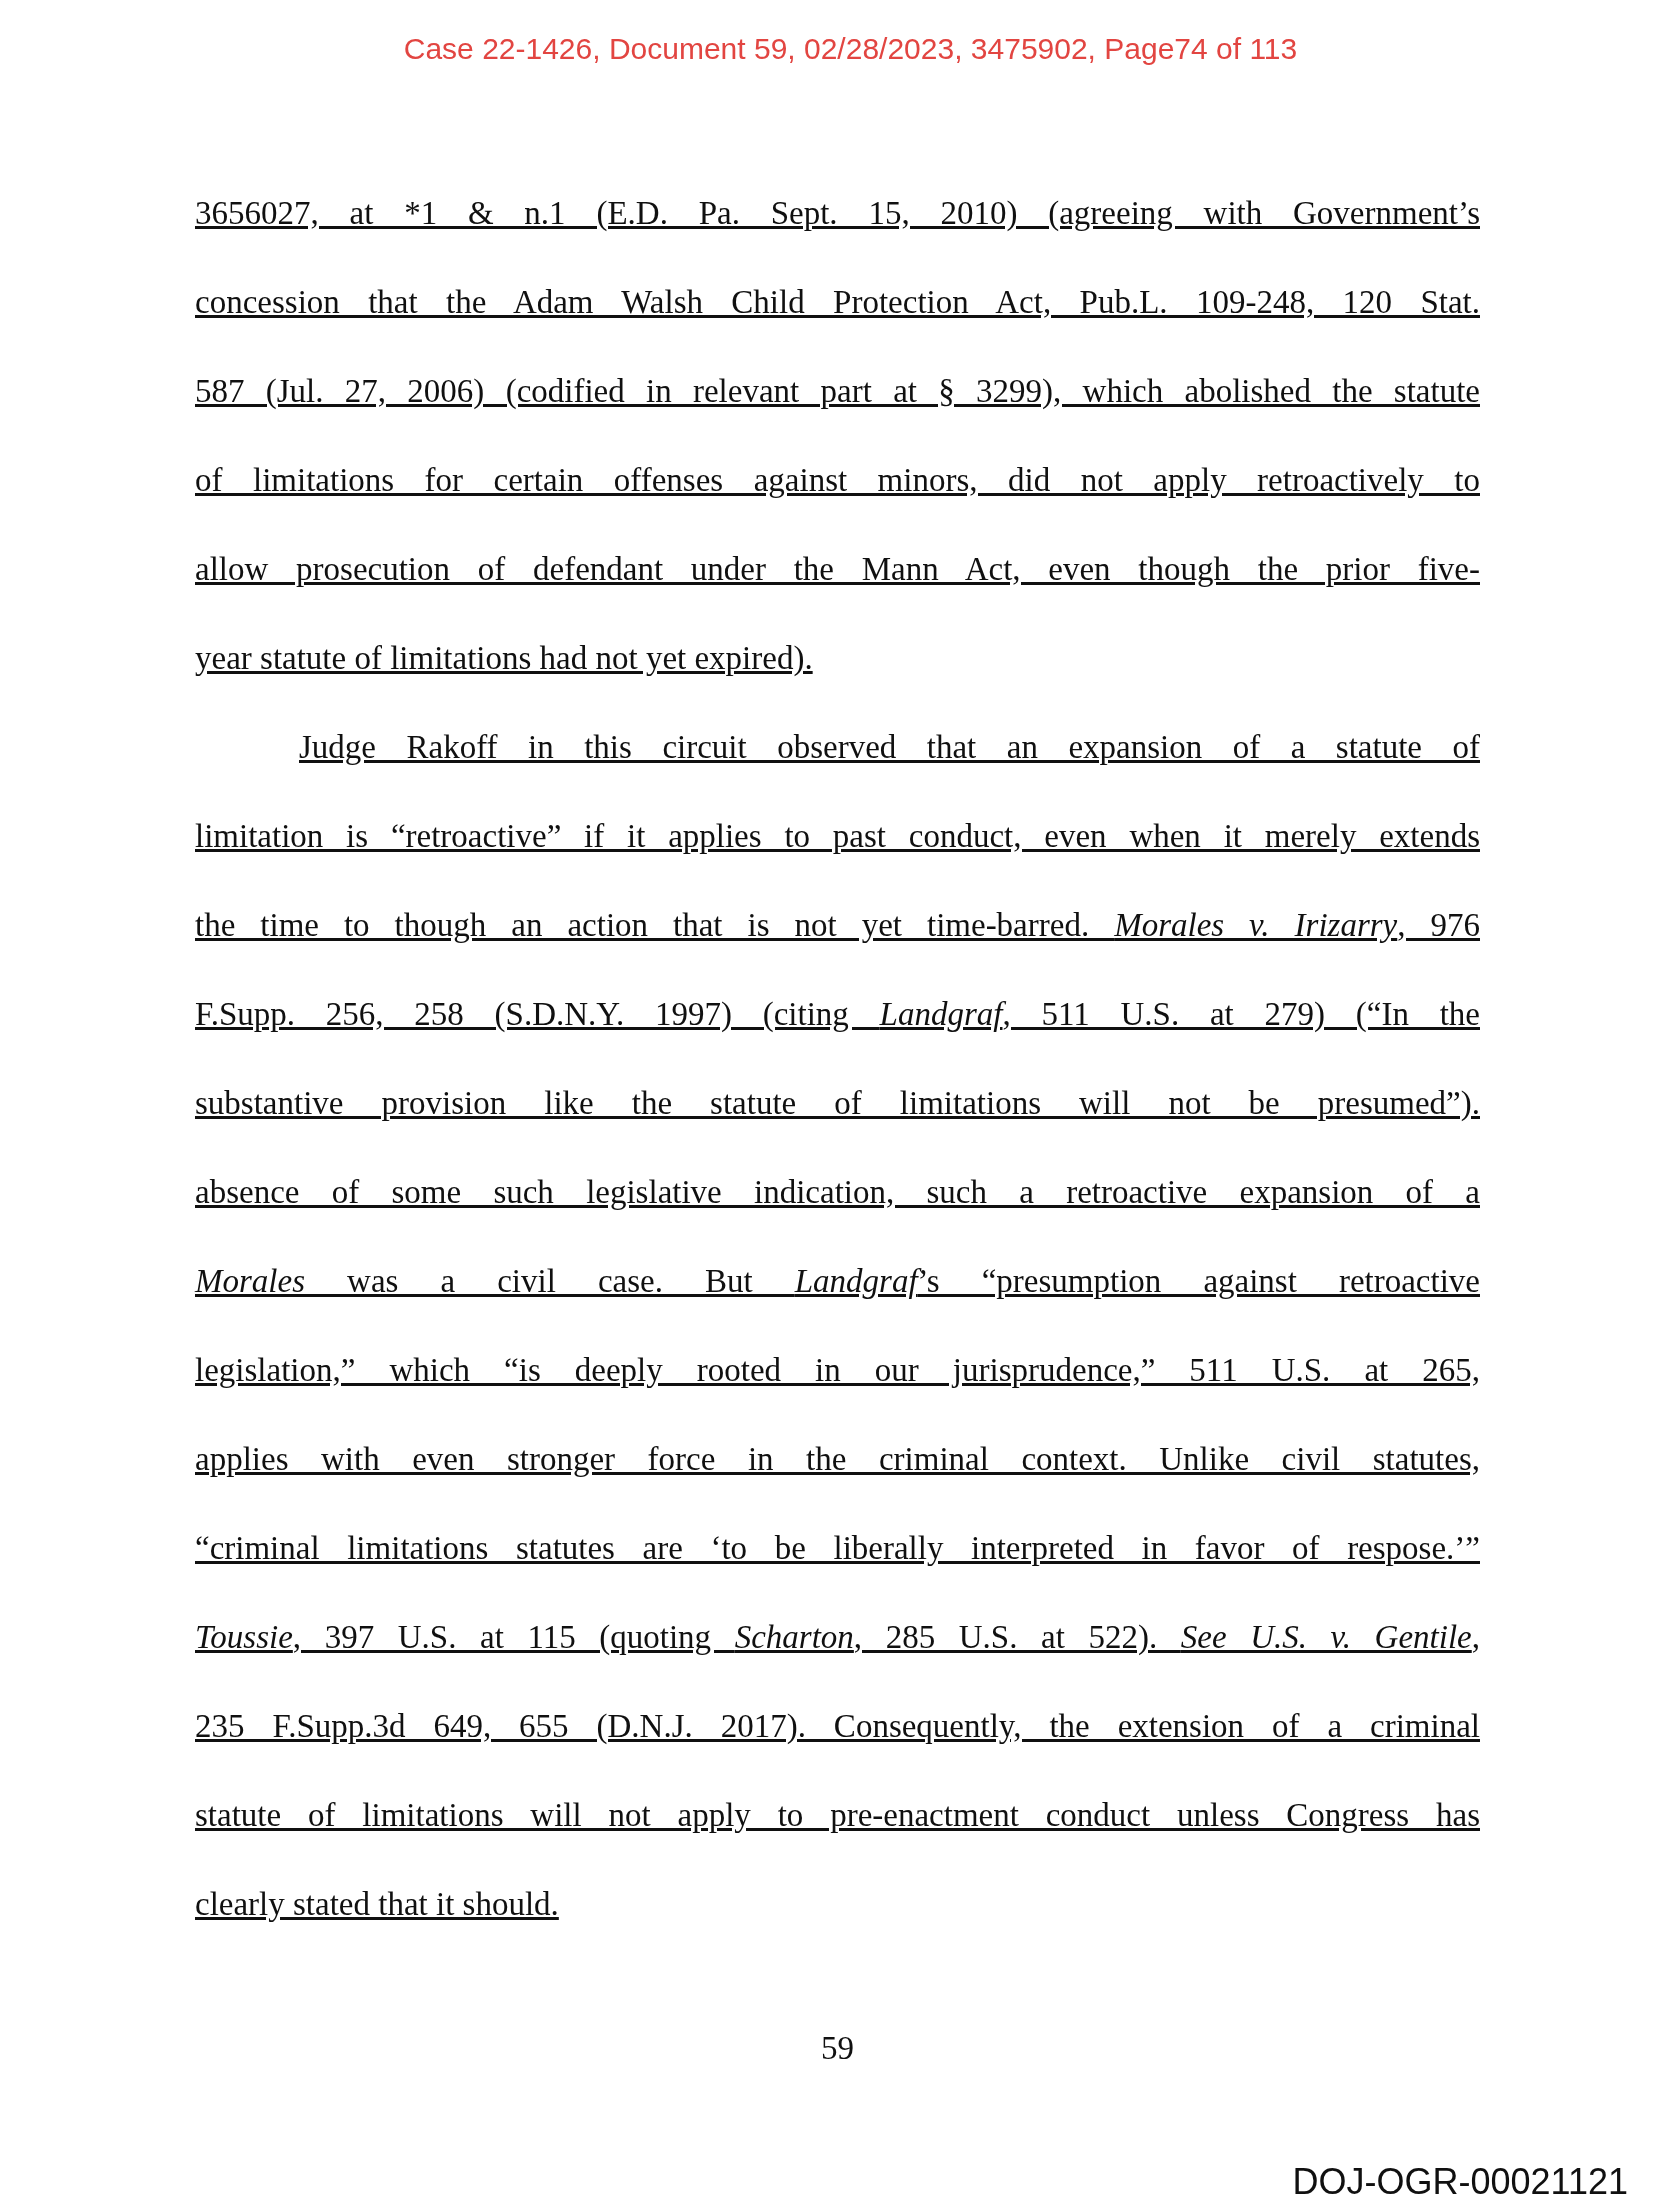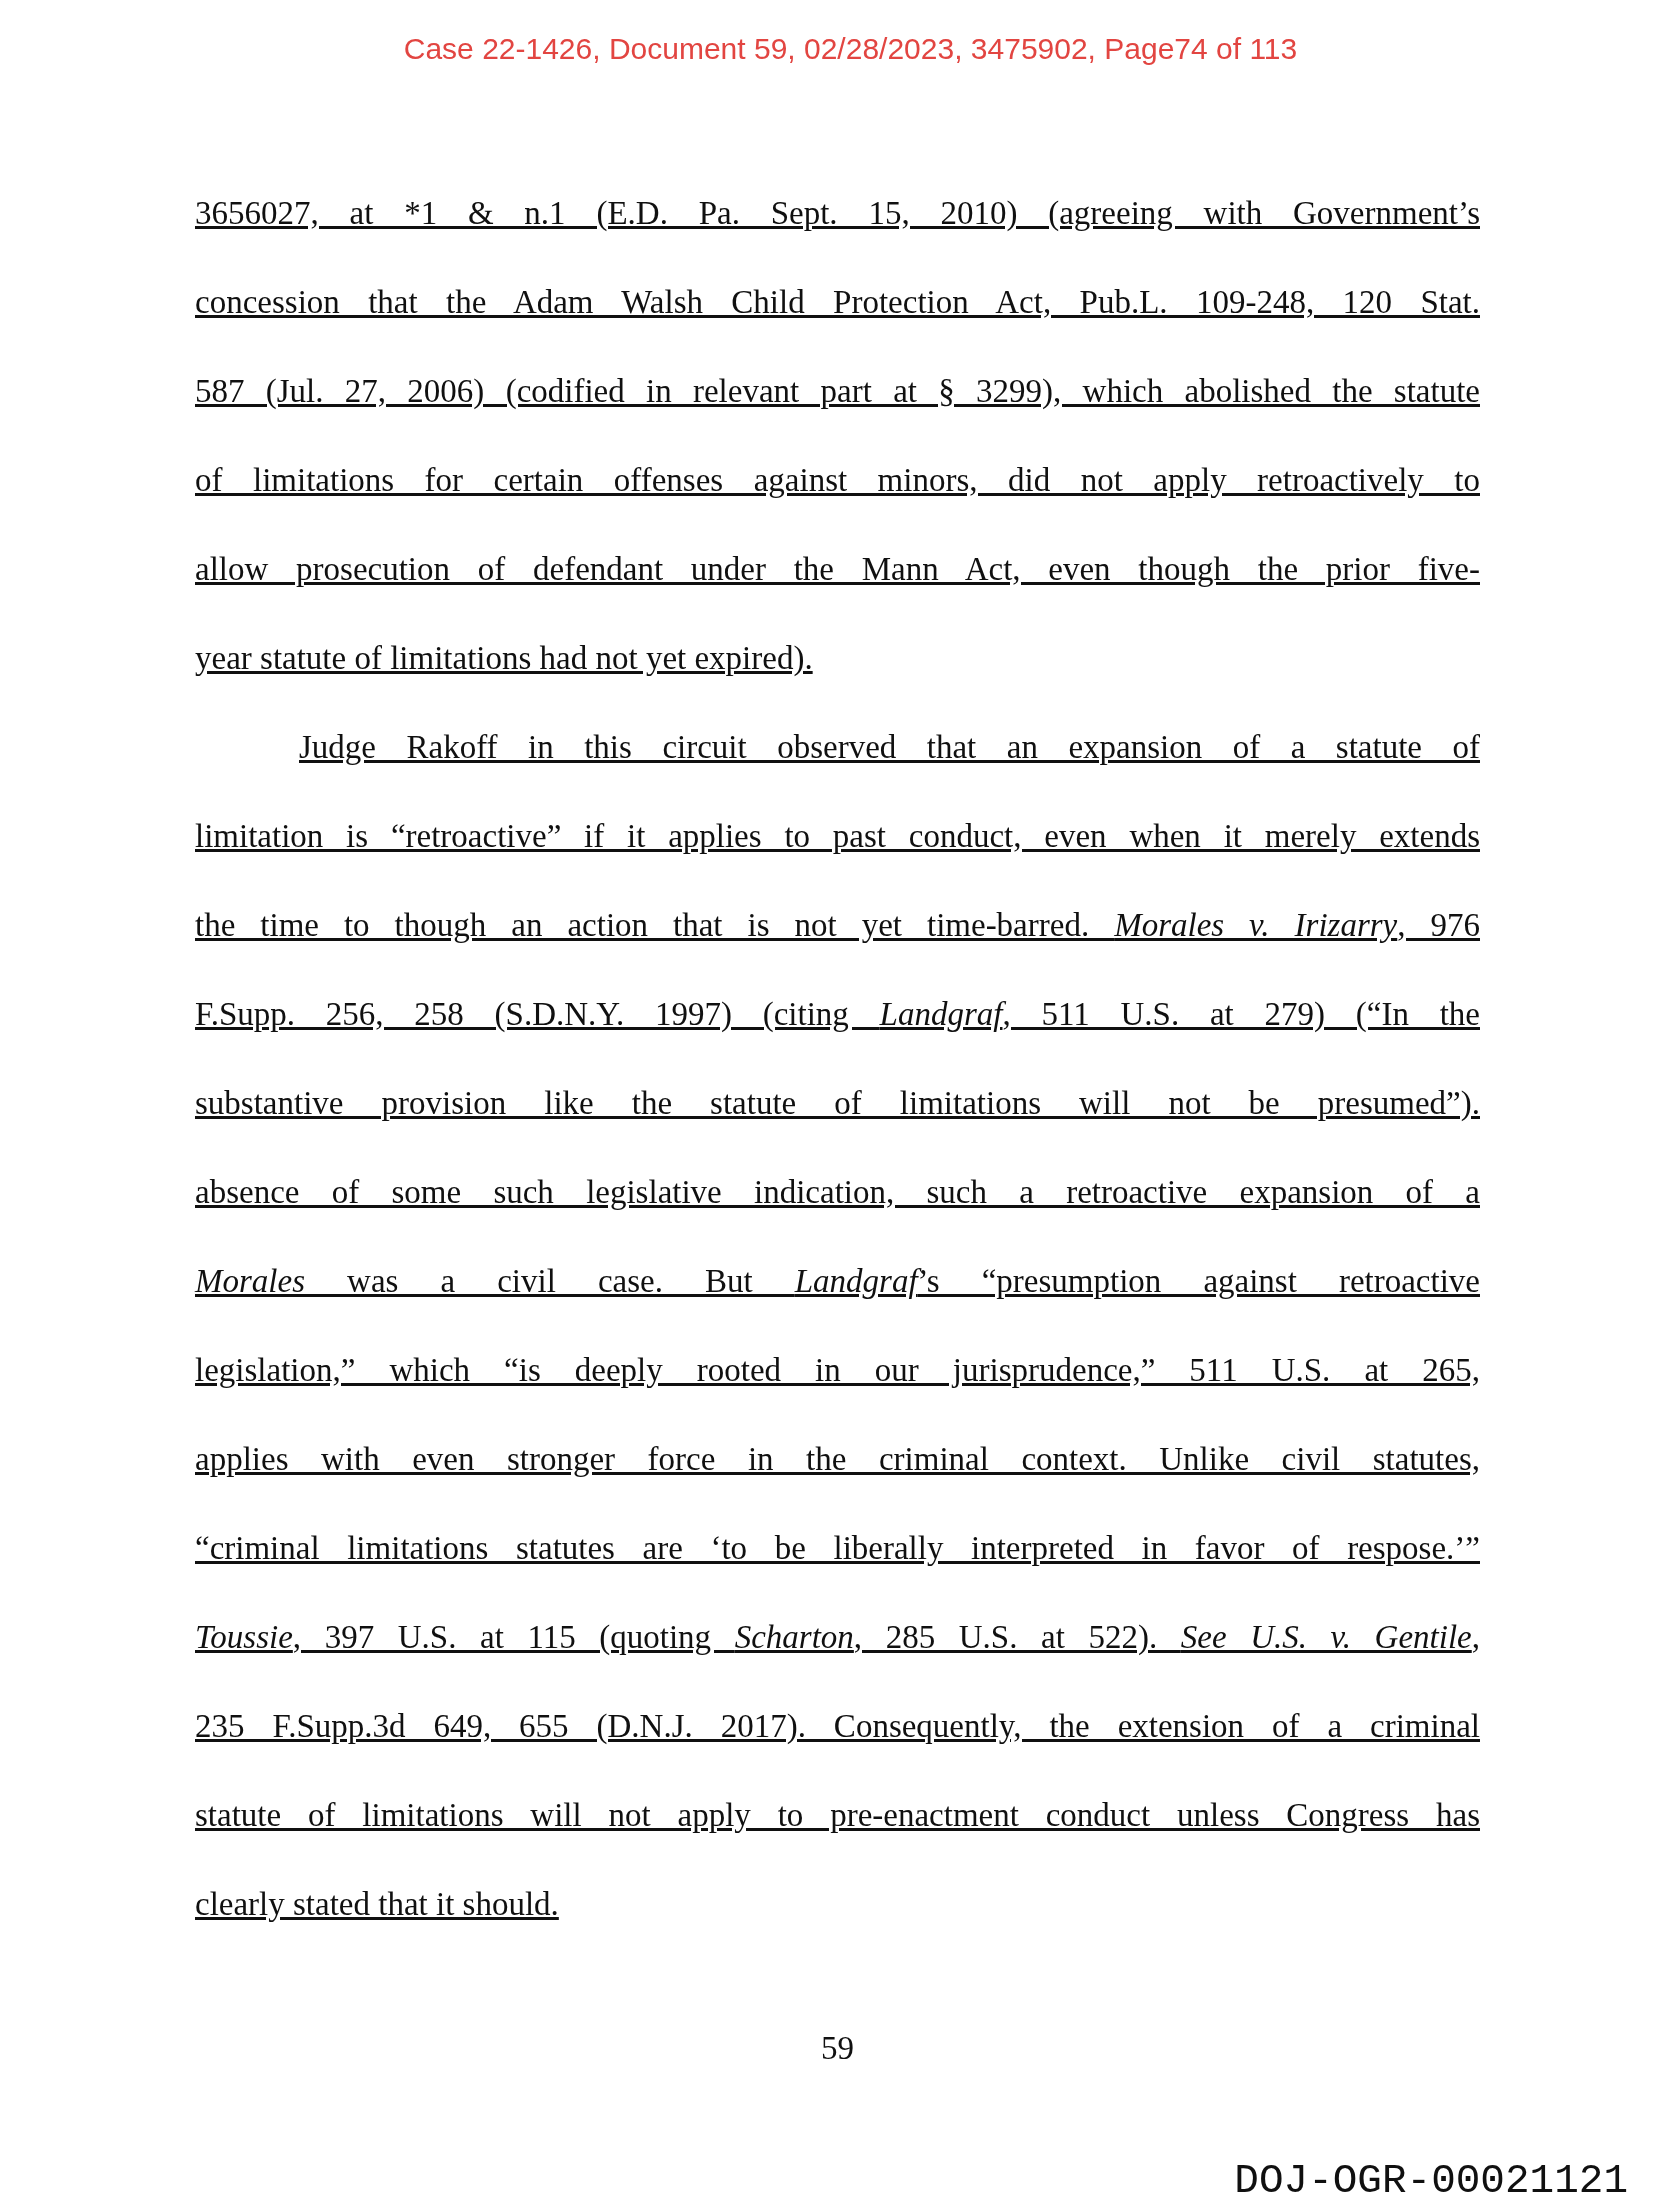--- a/index.html
+++ b/index.html
@@ -52,22 +52,22 @@
     text-align: center;
     font-family: "Liberation Serif", "DejaVu Serif", serif;
     font-size: 33px;
     line-height: 34px;
     color: #101010;
   }
   .bates {
     position: absolute;
     top: 2165px;
     right: 47px;
-    font-family: Liberation Mono, monospace;
-    font-size: 41px;
+    font-family: Liberation Sans, sans-serif;
+    font-size: 36px;
     line-height: 33px;
     color: #101010;
     white-space: nowrap;
     text-align: right;
   }
 </style>
 </head>
 <body>
 
 <div class="page">

